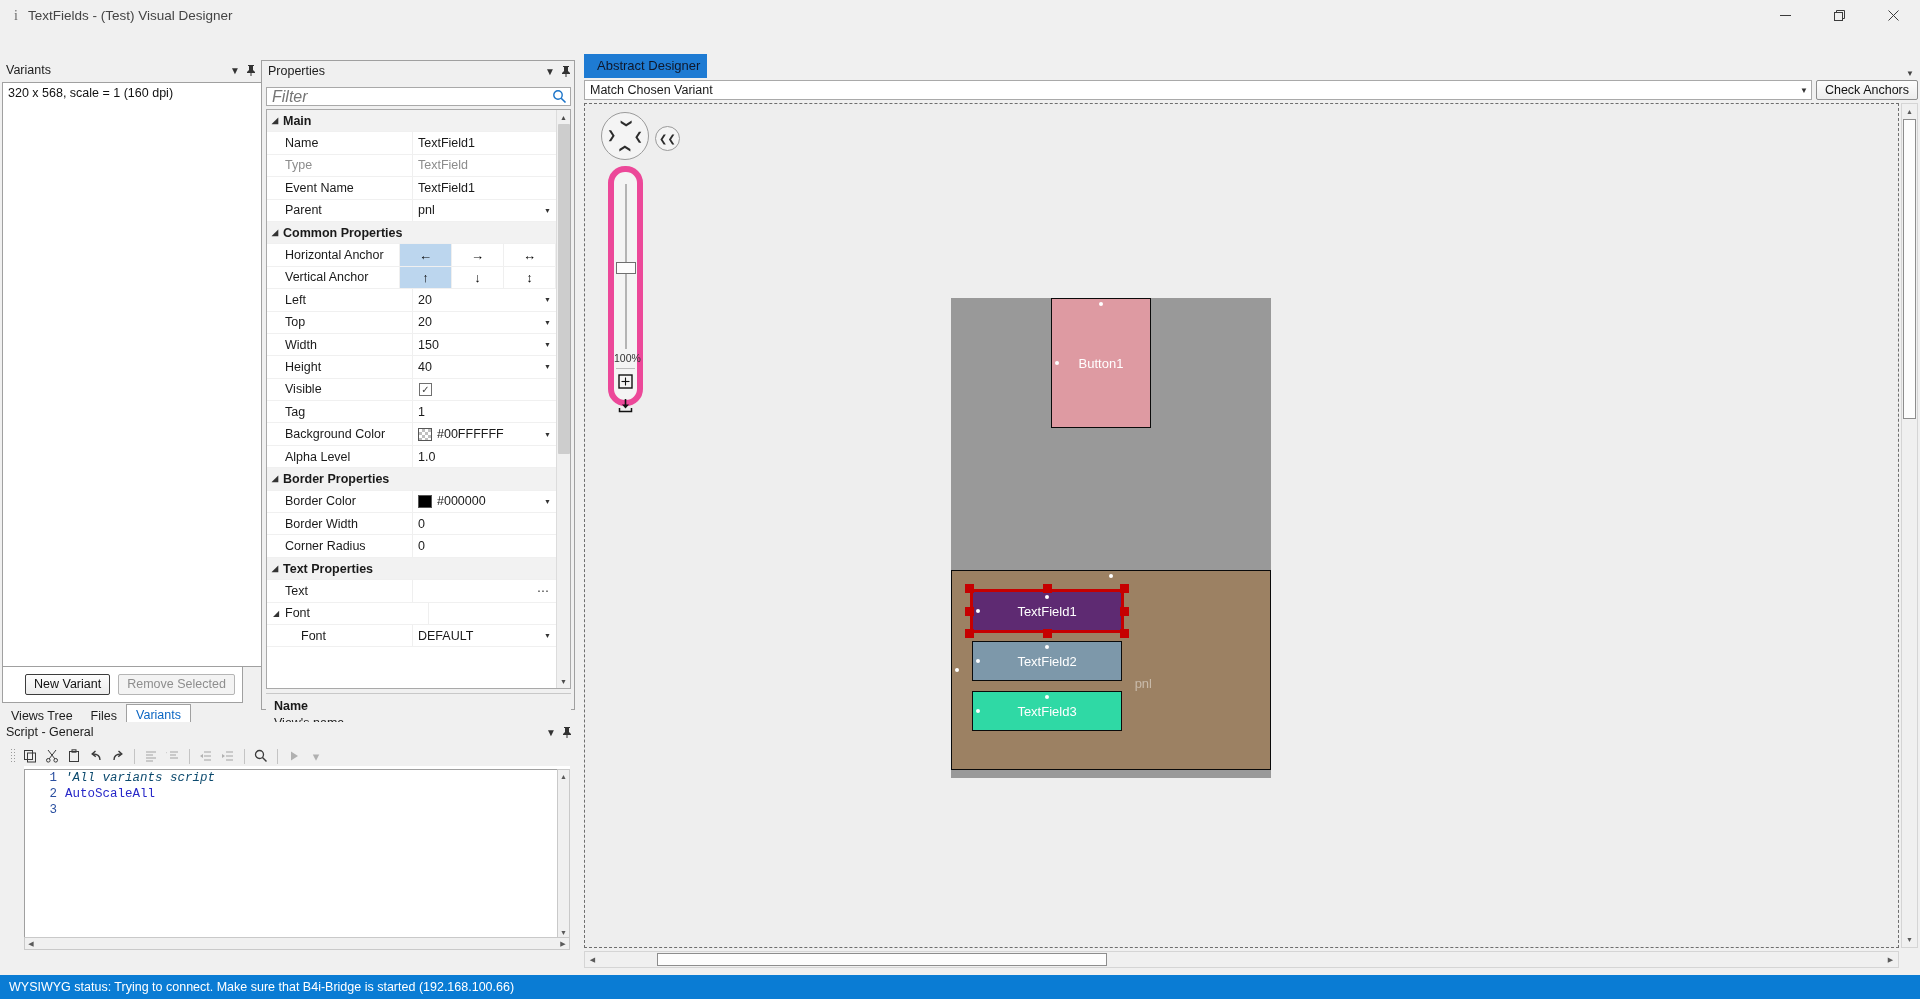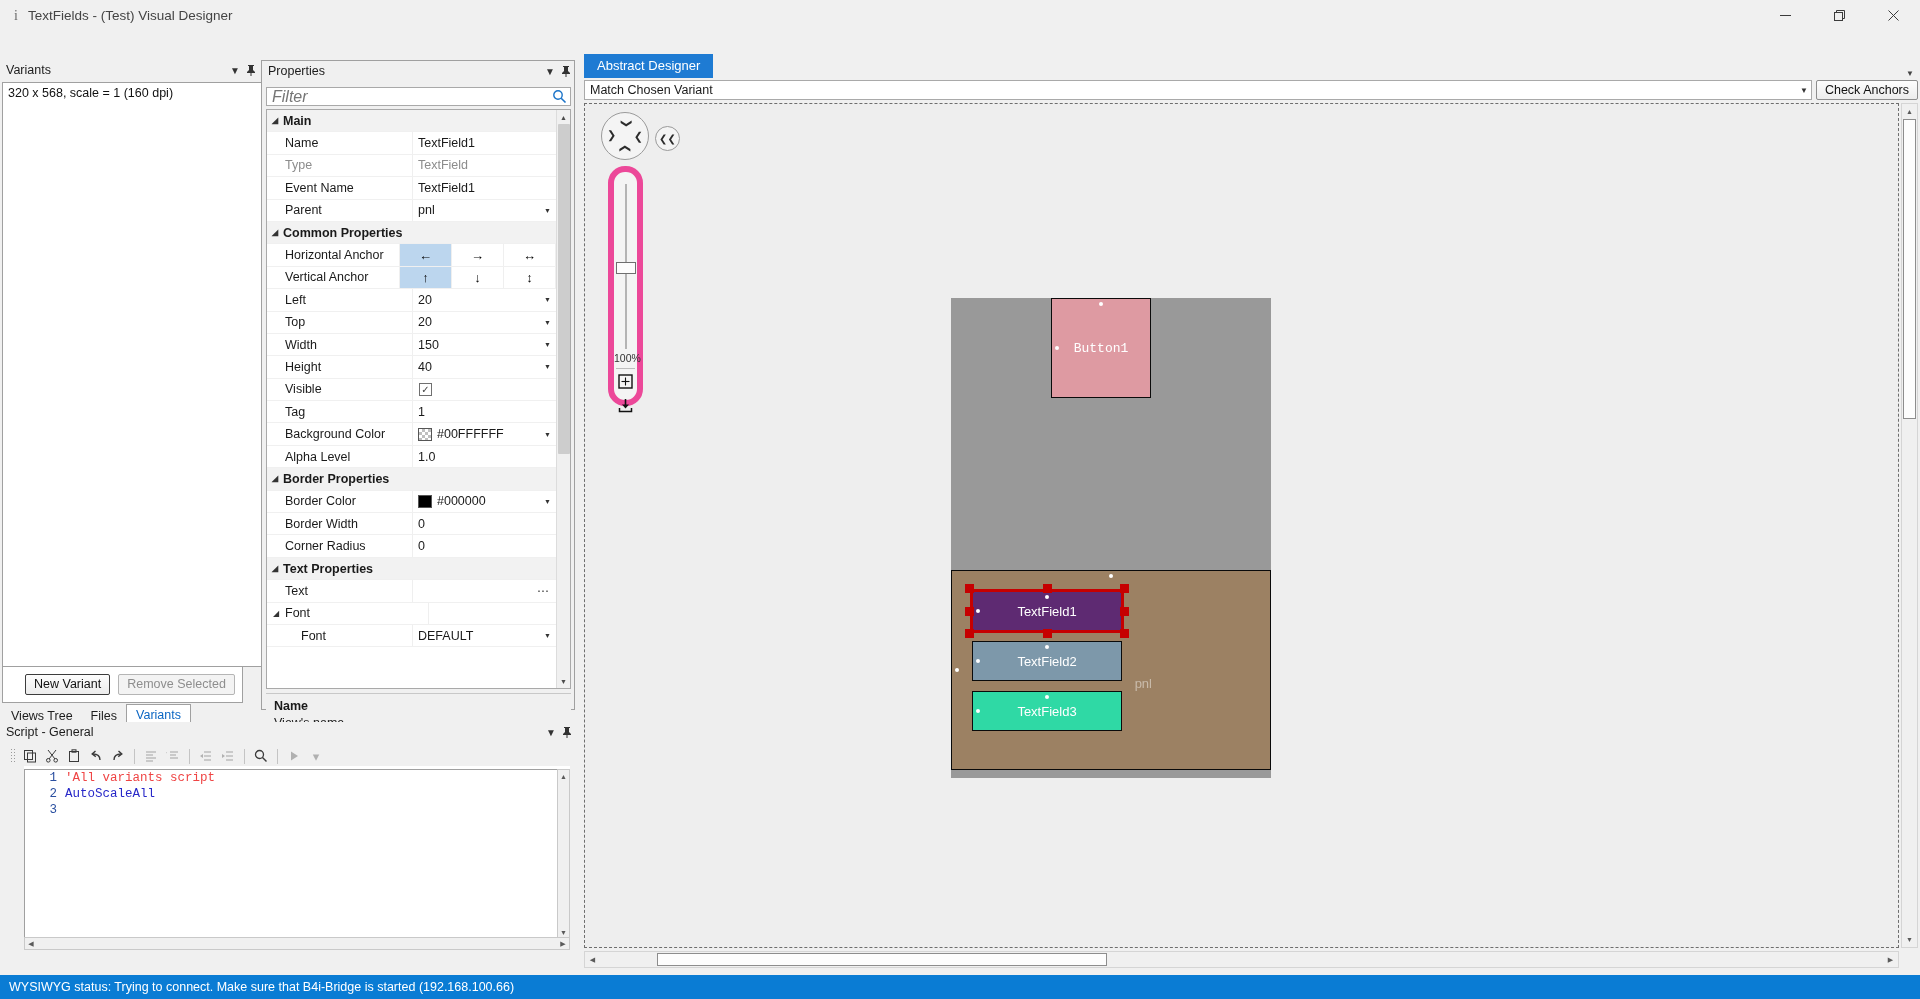--- a/index.html
+++ b/index.html
@@ -140,30 +140,30 @@
   .tb-sep { width:1px; height:15px; background:#c4c4c4; margin:0 4px; }
   .tb-grip { width:6px; height:16px;
     background-image: radial-gradient(circle, #9a9a9a .6px, transparent .7px);
     background-size:3px 3px; margin-right:2px; }
   .code-area { position:absolute; left:22px; top:47px; width:546px; height:170px;
                background:#fff; border:1px solid #a0a0a0; overflow:hidden; }
   .code-line { display:flex; height:16px; font-family:"Liberation Mono", monospace;
                font-size:12.5px; line-height:16px; }
   .code-ln { width:40px; text-align:right; padding-right:8px; color:#2a4fa0; }
   .code-txt { white-space:pre; }
-  .c-comment { color:#ef4444; }
+  .c-comment { color:#0c4a6e;font-style:italic; }
   .c-kw { color:#2727c8; }
   .code-topbar { position:absolute; left:22px; top:44px; width:546px; height:3px;
                  background:#fff; }
 
   
   .designer { position:absolute; left:584px; top:56px; width:1334px; height:912px; }
   .des-tabrow { position:absolute; left:0; top:0; width:1334px; height:22px;
                 display:flex; align-items:flex-end; }
-  .des-tab { background:#1e7bd3; color:#ffffff; font-size:13px; padding:4px 13px 5px 13px; }
+  .des-tab { background:#1e7bd3; color:#0f172a; font-size:13px; padding:4px 7px 5px 13px; }
   .des-tabrow .spill { flex:1; height:1px; }
   .des-chev { width:16px; display:flex; align-items:center; justify-content:center;
               font-size:8px; color:#444; }
   .des-combo-row { position:absolute; left:0; top:24px; width:1334px; height:20px;
                    display:flex; align-items:center; gap:4px; }
   .des-combo { flex:1; height:20px; background:#fff; border:1px solid #a9a9a9;
                display:flex; align-items:center; padding-left:5px; font-size:12.5px;
                position:relative; }
   .des-combo .dropdown { position:absolute; right:3px; font-size:8px; color:#333; }
   .check-anchors { height:20px; }
@@ -636,21 +636,21 @@
             <svg width="15" height="15" viewBox="0 0 15 15">
                 <path d="M7.5 1v7" stroke="#111" stroke-width="1.6"></path>
                 <polygon points="4,6.5 7.5,10.5 11,6.5" fill="#111"></polygon>
                 <path d="M1.5 10v3.5h12V10" fill="none" stroke="#111" stroke-width="1.5"></path>
               </svg>
           </div>
         </div>
 
         <div class="device" style="left:366px; top:194px; width:320px; height:480px; background:#999999;">
 
-          <div class="dev-view" style="left:100px; top:0px; width:100px; height:100px; background:#DE9AA2;font-family:Liberation Mono, monospace;">
+          <div class="dev-view" style="left:100px; top:0px; width:100px; height:130px; background:#DE9AA2;">
             <span>Button1</span>
             <span class="handle-dot" style="left:50%; top:3px; transform:translateX(-50%);"></span>
             <span class="handle-dot" style="left:3px; top:50%; transform:translateY(-50%);"></span>
           </div>
 
           <div class="dev-view" style="left:0px; top:272px; width:320px; height:200px; background:#9C8163; align-items:flex-start; justify-content:flex-start;">
             <span class="handle-dot" style="left:50%; top:3px; transform:translateX(-50%);"></span>
             <span class="handle-dot" style="left:3px; top:50%; transform:translateY(-50%);"></span>
             <span class="pnl-label" style="right:118px; bottom:78px;">pnl</span>
 

